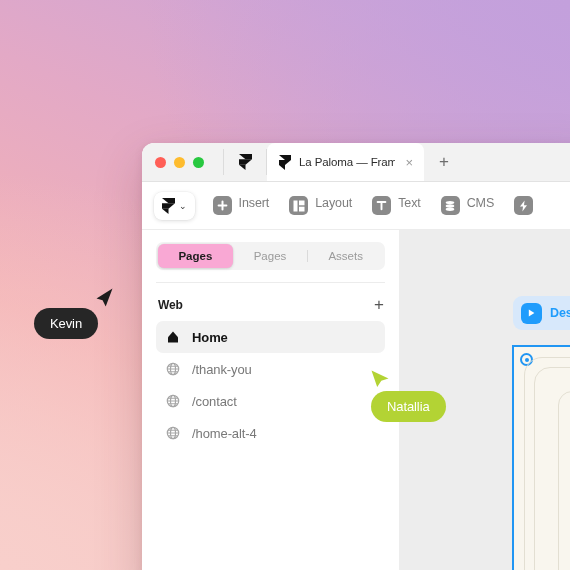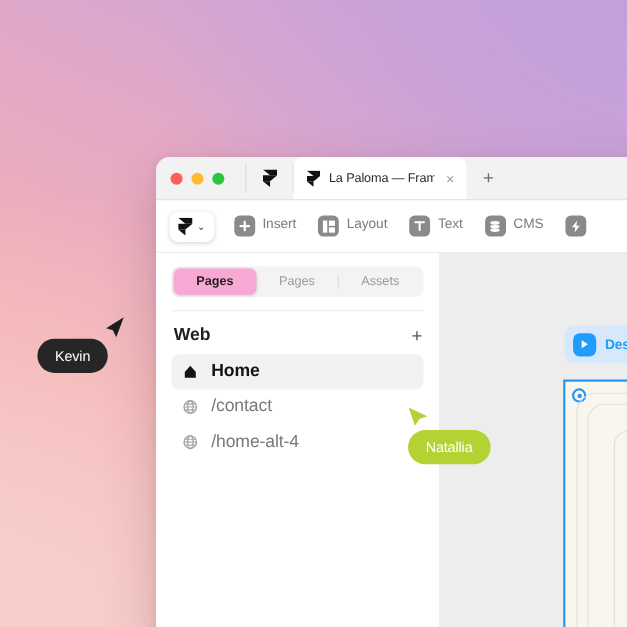--- a/index.html
+++ b/index.html
@@ -226,21 +226,21 @@
     margin: 12px 14px 0 14px;
   }
 
   .group-header {
     display: flex;
     align-items: center;
     justify-content: space-between;
     padding: 13px 15px 8px 16px;
   }
   .group-title {
-    font-size: 16px;
+    font-size: 12px;
     font-weight: bold;
     color: #1f1f1f;
     letter-spacing: -0.1px;
   }
   .group-add {
     font-size: 17px;
     color: #555;
     line-height: 1;
     font-weight: 300;
   }
@@ -250,21 +250,21 @@
     display: flex;
     align-items: center;
     gap: 12px;
     height: 32px;
     padding: 0 10px;
     border-radius: 7px;
     box-sizing: border-box;
   }
   .page-row.selected { background: #f2f2f2; }
   .page-label {
-    font-size: 16px;
+    font-size: 13px;
     color: #787878;
     letter-spacing: -0.1px;
   }
   .page-row.selected .page-label {
     color: #141414;
     font-weight: bold;
   }
   .page-ico { width: 14px; height: 14px; flex: none; display:block; }
 
   
@@ -498,20 +498,28 @@
 
         <div class="page-list">
 
           <div class="page-row selected">
             <svg class="page-ico" viewBox="0 0 14 14">
               <path d="M7 1.6 L12 7.2 V12.4 H2 V7.2 Z" fill="#141414"></path>
             </svg>
             <span class="page-label">Home</span>
           </div>
 
+          <div class="page-row">
+            <svg class="page-ico" viewBox="0 0 14 14">
+              <circle cx="7" cy="7" r="5.7" fill="none" stroke="#a6a6a6" stroke-width="1.2"></circle>
+              <ellipse cx="7" cy="7" rx="2.5" ry="5.7" fill="none" stroke="#a6a6a6" stroke-width="1.2"></ellipse>
+              <path d="M1.3 7 H12.7 M2.1 4.3 H11.9 M2.1 9.7 H11.9" stroke="#a6a6a6" stroke-width="1.1"></path>
+            </svg>
+            <span class="page-label">/thank-you</span>
+          </div>
 
 
           <div class="page-row">
             <svg class="page-ico" viewBox="0 0 14 14">
               <circle cx="7" cy="7" r="5.7" fill="none" stroke="#a6a6a6" stroke-width="1.2"></circle>
               <ellipse cx="7" cy="7" rx="2.5" ry="5.7" fill="none" stroke="#a6a6a6" stroke-width="1.2"></ellipse>
               <path d="M1.3 7 H12.7 M2.1 4.3 H11.9 M2.1 9.7 H11.9" stroke="#a6a6a6" stroke-width="1.1"></path>
             </svg>
             <span class="page-label">/contact</span>
           </div>

